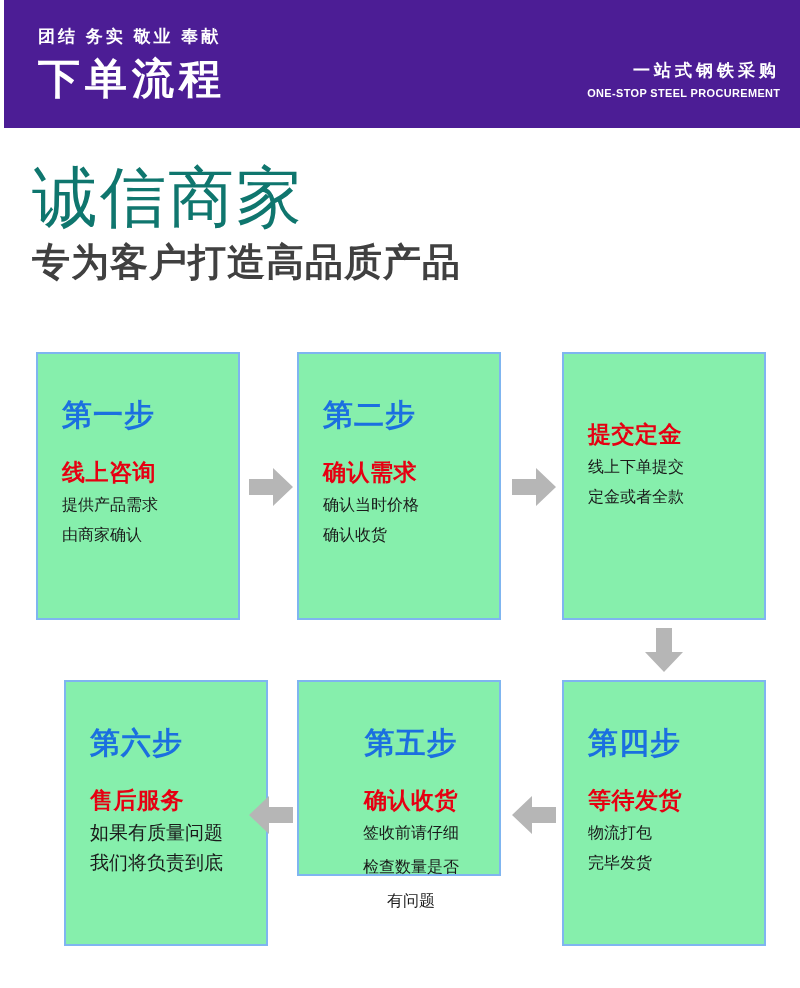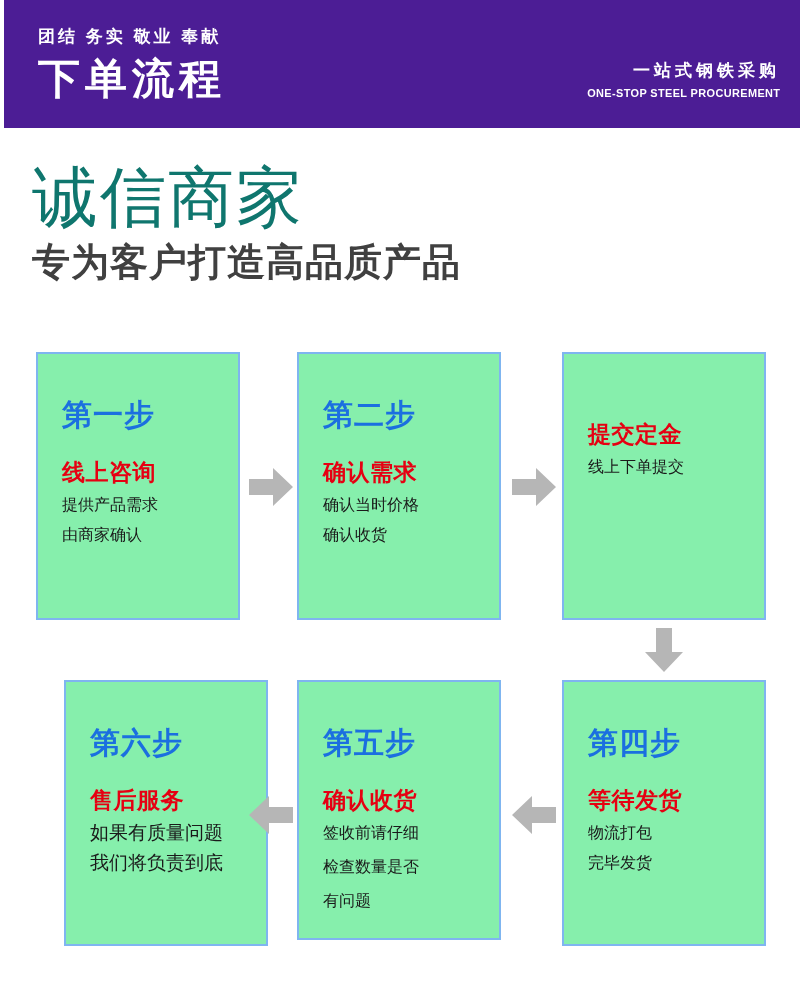--- a/index.html
+++ b/index.html
@@ -131,21 +131,21 @@
     margin-top: 4px;
     white-space: nowrap;
   }
 
   
   #box-1 { left: 36px;  top: 352px; width: 204px; height: 268px; }
   #box-2 { left: 297px; top: 352px; width: 204px; height: 268px; }
   #box-3 { left: 562px; top: 352px; width: 204px; height: 268px; }
   
   #box-6 { left: 36px;  top: 680px; width: 204px; height: 266px; margin-left: 28px; }
-  #box-5 { left: 297px; top: 680px; width: 204px; height: 260px; }
+  #box-5 { left: 297px; top: 680px; width: 204px; height: 196px; text-align: center; }
   #box-4 { left: 562px; top: 680px; width: 204px; height: 266px; }
 
   
   #box-6 .step-desc { font-size: 19px; }
 
   
   .arrow {
     position: absolute;
     fill: #b6b6b6;
   }
@@ -189,20 +189,21 @@
     <div class="step-highlight">确认需求</div>
     <div class="step-desc">确认当时价格</div>
     <div class="step-desc" style="margin-top:0">确认收货</div>
   </div>
 </div>
 
 <div class="step-box" id="box-3">
   <div class="step-inner">
     <div class="step-highlight">提交定金</div>
     <div class="step-desc">线上下单提交</div>
+    <div class="step-desc" style="margin-top:0">定金或者全款</div>
   </div>
 </div>
 
 <div class="step-box" id="box-4">
   <div class="step-inner">
     <div class="step-title">第四步</div>
     <div class="step-highlight">等待发货</div>
     <div class="step-desc">物流打包</div>
     <div class="step-desc" style="margin-top:0">完毕发货</div>
   </div>

